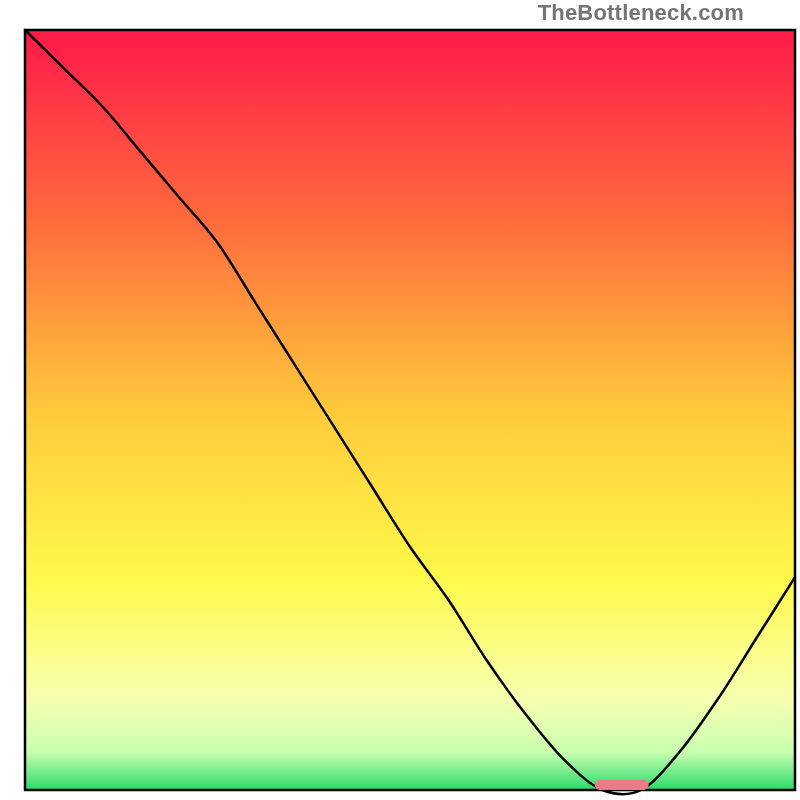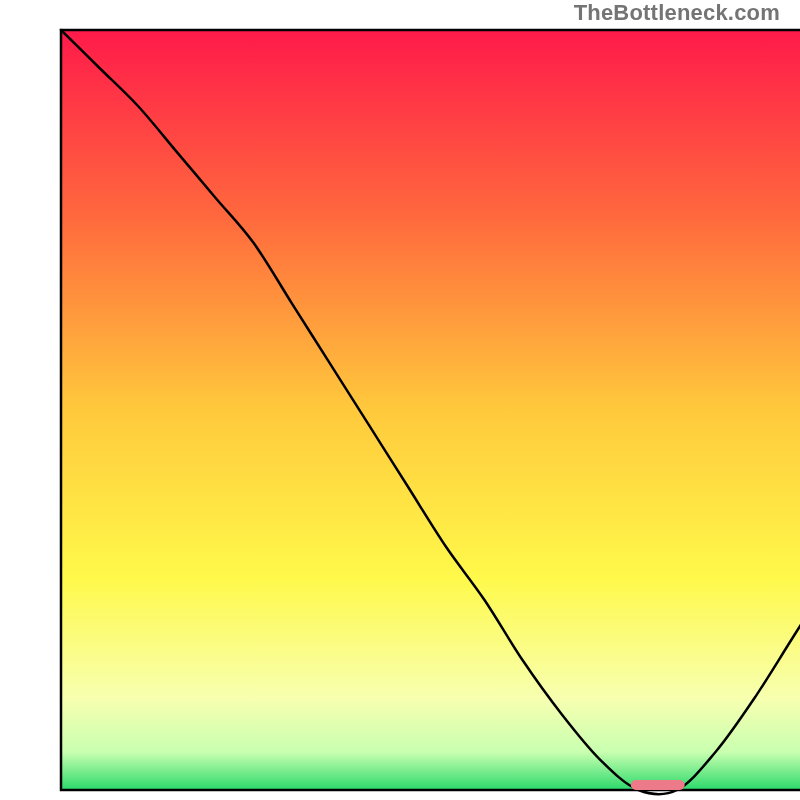--- a/index.html
+++ b/index.html
@@ -8,21 +8,20 @@
     width: 800px;
     height: 800px;
     background: #ffffff;
     overflow: hidden;
     font-family: Arial, Helvetica, sans-serif;
   }
   .canvas {
     position: relative;
     width: 754px;
     height: 800px;
-    margin-left: 36px;
   }
   .watermark {
     position: absolute;
     top: 0px;
     right: 10px;
     font-size: 22px;
     font-weight: 600;
     color: #747474;
     letter-spacing: 0.2px;
   }

